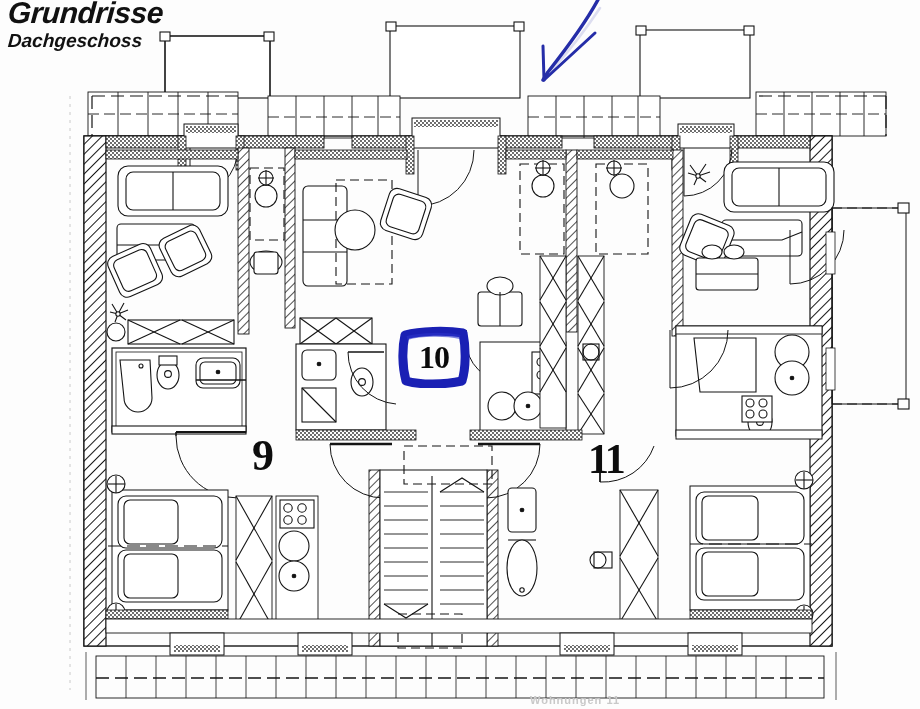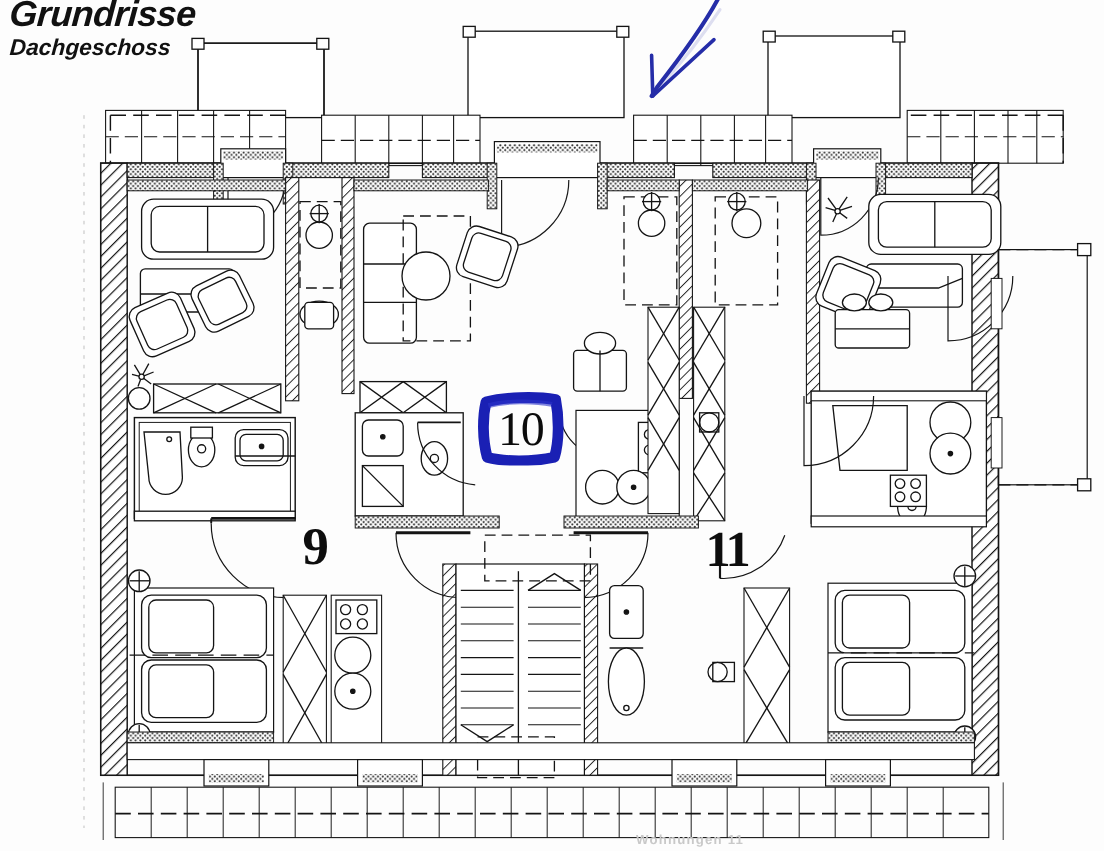--- a/index.html
+++ b/index.html
@@ -36,21 +36,21 @@
   #unit-9{left:252px;top:434px;font-size:44px;}
   #unit-11{left:588px;top:438px;font-size:42px;letter-spacing:-2px;}
 
   
   #marker-10{
     position:absolute;left:398px;top:326px;width:72px;height:62px;
   }
   #marker-10 .num{
     position:absolute;left:0;top:0;width:72px;height:62px;
     display:flex;align-items:center;justify-content:center;
-    font-family:"Liberation Serif", serif;font-weight:normal;font-size:40px;
+    font-family:"Liberation Serif", serif;font-weight:bold;font-size:32px;
     color:#0b0b0b;letter-spacing:-1px;
   }
 
   
   .layer{position:absolute;left:0;top:0;width:920px;height:709px;}
   .bottom-note{
     position:absolute;left:530px;top:694px;
     font-size:11px;color:#c9c9c9;letter-spacing:1px;
     font-family:"Liberation Sans", sans-serif;
     font-weight:bold;

